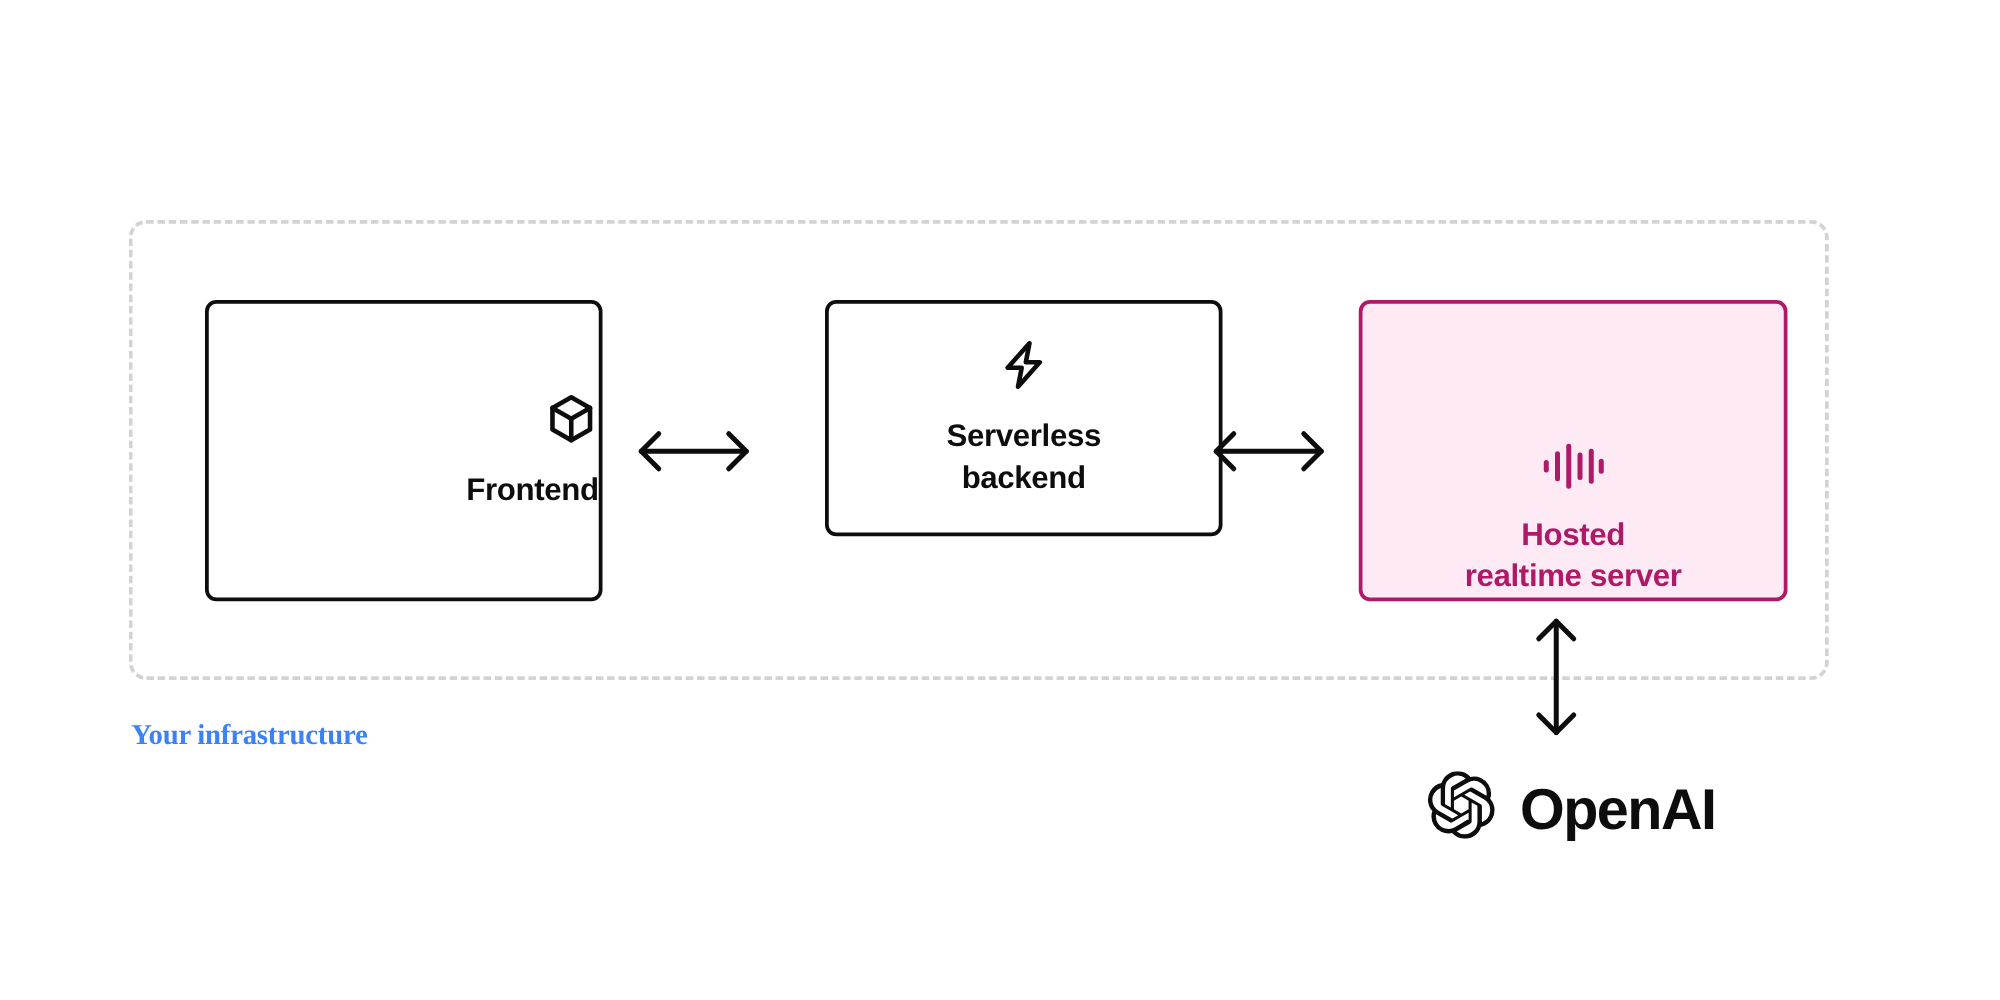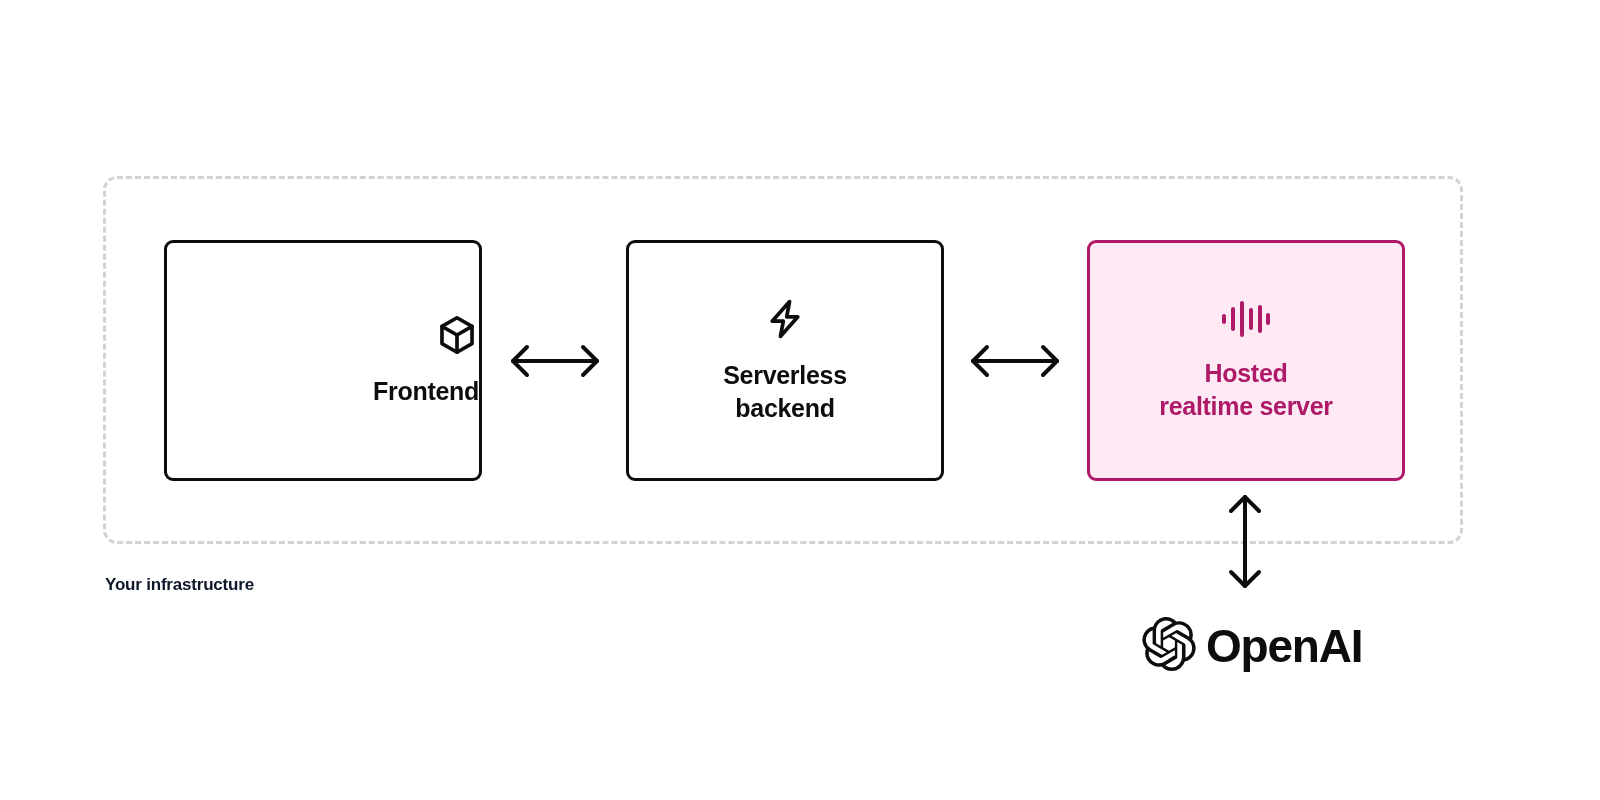--- a/index.html
+++ b/index.html
@@ -27,46 +27,48 @@
     width: 1360px;
     height: 368px;
     border: 3px dashed #d3d3d3;
     border-radius: 14px;
   }
 
   .infra-label {
     position: absolute;
     left: 105px;
     top: 575px;
-    font-size: 17px;
+    font-size: 23px;
     font-weight: 700;
-    color: #0f172a;
+    color: #3b82f6;
     letter-spacing: -0.2px;
     white-space: nowrap;
+    font-family: Liberation Serif, serif;
   }
 
   
   .node {
     position: absolute;
     display: flex;
     flex-direction: column;
     align-items: center;
     justify-content: center;
     border-radius: 9px;
     background: #ffffff;
     border: 3.5px solid #0d0d0d;
   }
 
   .node-frontend { left: 164px; top: 240px; width: 318px; height: 241px; align-items: flex-end; }
-  .node-backend  { left: 626px; top: 240px; width: 318px; height: 241px; }
+  .node-backend  { left: 660px; top: 240px; width: 318px; height: 189px; }
 
   .node-realtime {
-    left: 1087px; top: 240px; width: 318px; height: 241px;
+    left: 1087px; top: 240px; width: 343px; height: 241px;
     border-color: #ae1a68;
     background: #fdeaf4;
+    justify-content: flex-end;
   }
 
   .node-icon {
     display: block;
     margin-bottom: 14px;
   }
 
   .node-label {
     font-size: 25px;
     font-weight: 700;
@@ -96,21 +98,21 @@
     height: 105px;
   }
 
   
   .openai-lockup {
     position: absolute;
     left: 1142px;
     top: 617px;
     display: flex;
     align-items: center;
-    gap: 10px;
+    gap: 20px;
   }
 
   .openai-wordmark {
     font-size: 46px;
     font-weight: 700;
     color: #0d0d0d;
     letter-spacing: -1.2px;
     line-height: 1;
   }
 </style>

